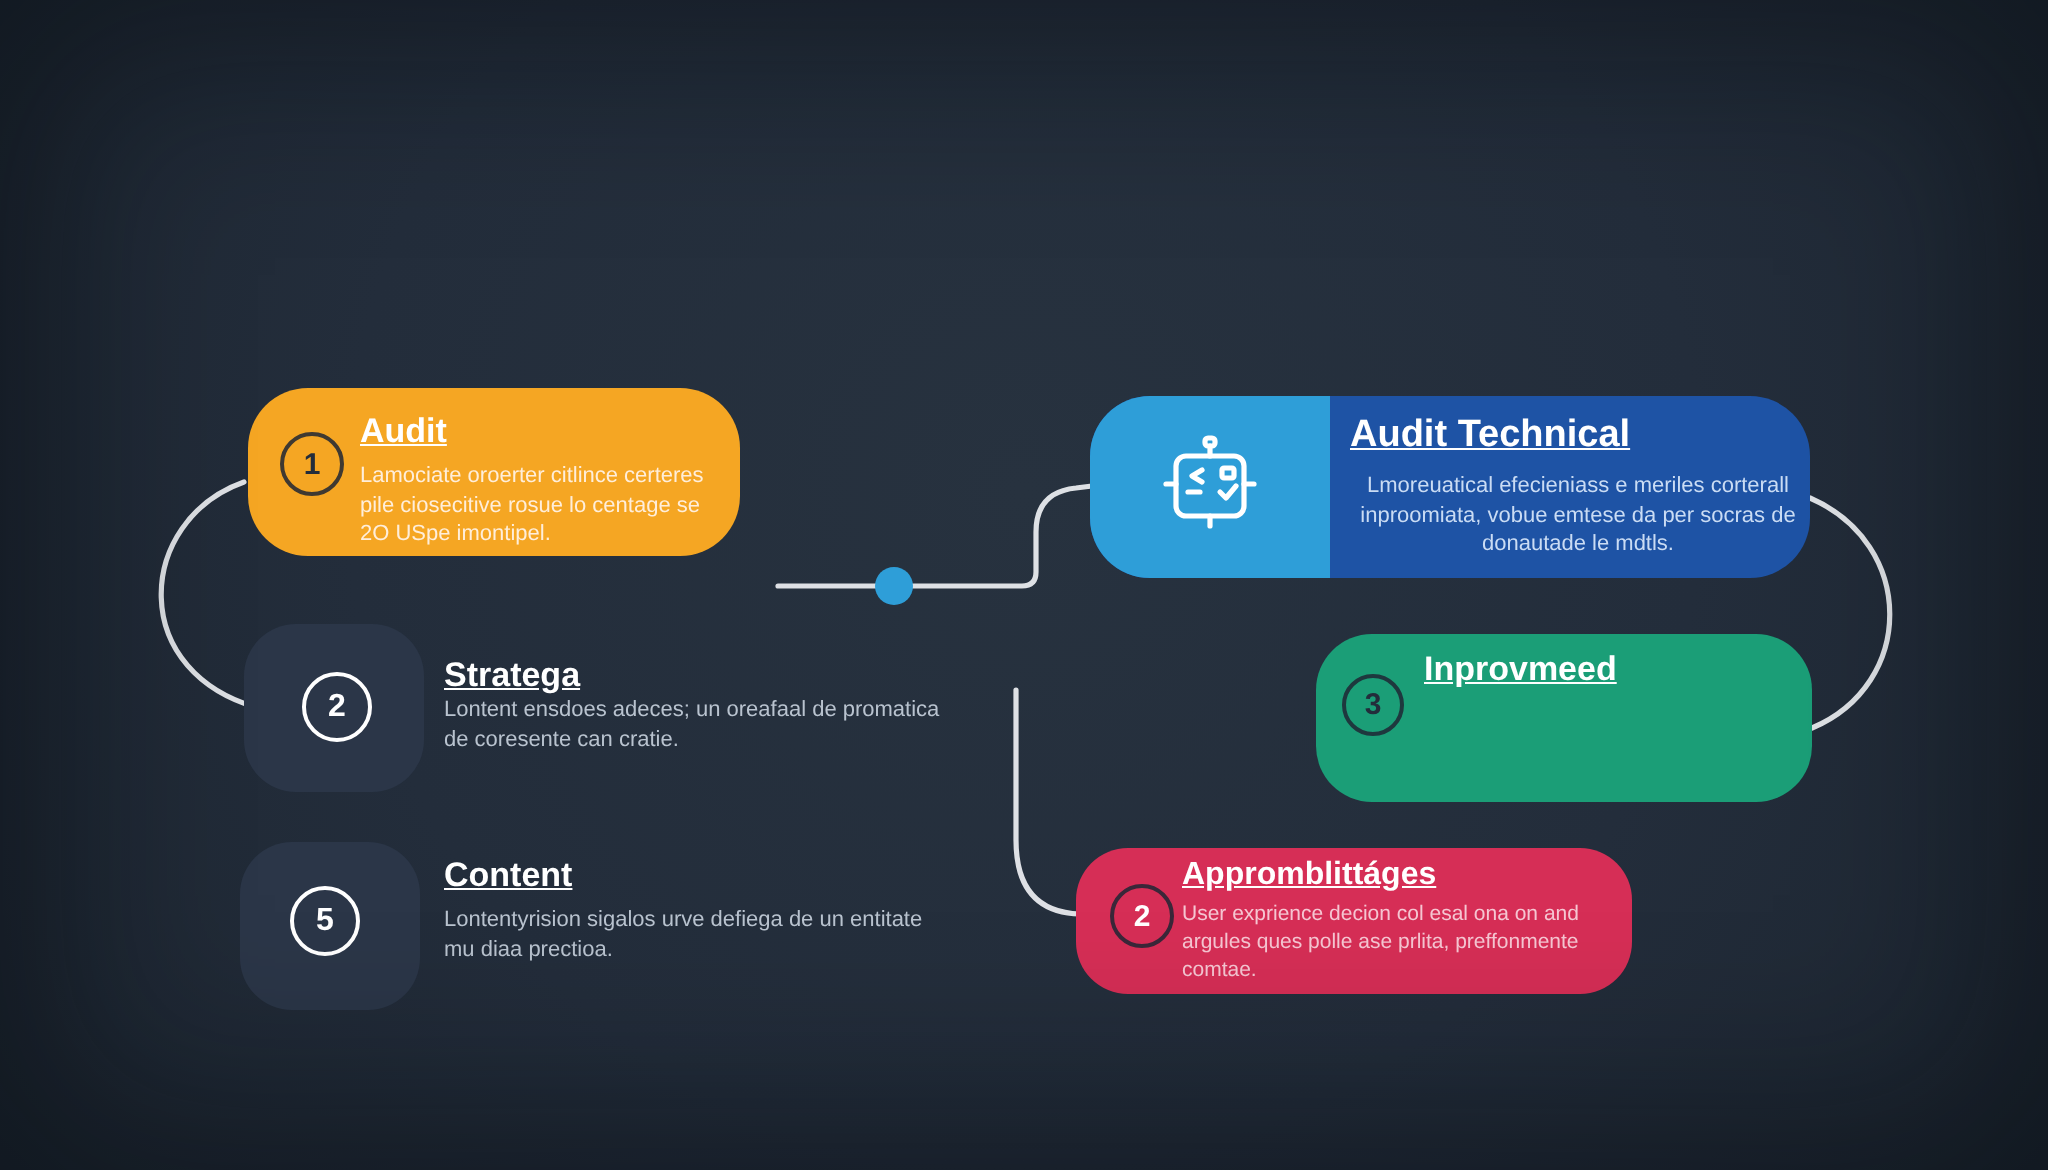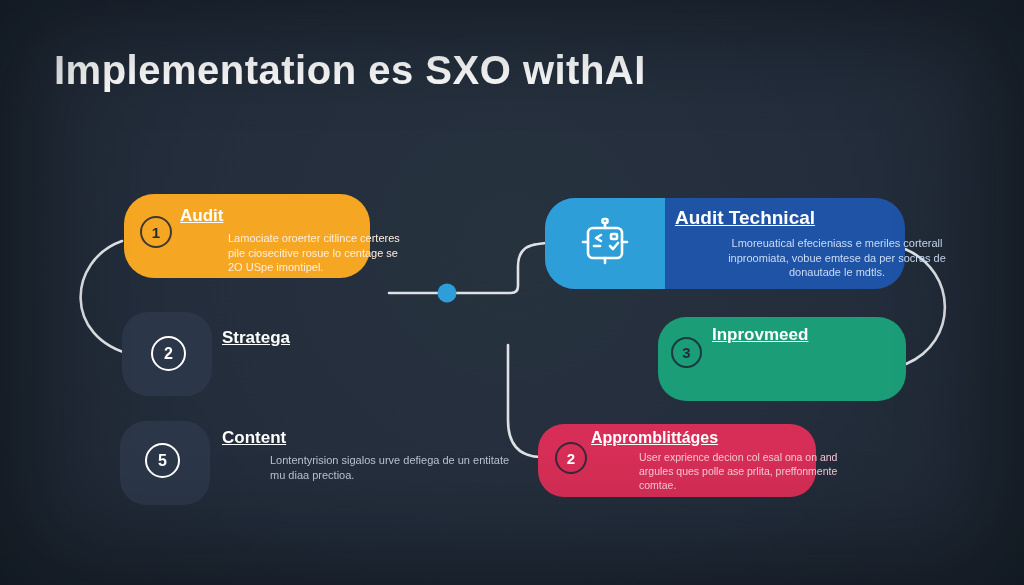--- a/index.html
+++ b/index.html
@@ -44,21 +44,21 @@
   .badge-white{border:2.5px solid #ffffff;color:#ffffff;}
   .badge-darkline-white{border:2.5px solid rgba(30,38,52,0.85);color:#ffffff;}
   .b-audit{left:140px;top:216px;width:28px;height:28px;font-size:15px;}
   .b-strategy{left:151px;top:336px;width:31px;height:31px;font-size:16px;}
   .b-content{left:145px;top:443px;width:31px;height:31px;font-size:16px;}
   .b-improve{left:671px;top:337px;width:27px;height:27px;font-size:15px;}
   .b-approach{left:555px;top:442px;width:28px;height:28px;font-size:15px;}
 
   
   .node-title{position:absolute;font-weight:700;color:#ffffff;text-decoration:underline;}
-  .node-body{position:absolute;font-size:11px;line-height:1.32;margin-left:48px;}
+  .node-body{position:absolute;font-size:11px;line-height:1.32;}
   .t-audit{left:180px;top:206px;font-size:17px;}
   .d-audit{left:180px;top:231px;width:182px;color:#ffeeda;}
   .t-strategy{left:222px;top:328px;font-size:17px;}
   .d-strategy{left:222px;top:348px;width:252px;color:#b9c3cf;}
   .t-content{left:222px;top:428px;font-size:17px;}
   .d-content{left:222px;top:453px;width:240px;color:#b9c3cf;}
   .t-usertech{left:675px;top:207px;font-size:19px;}
   .d-usertech{left:675px;top:236px;width:228px;color:#cadcf4;text-align:center;}
   .t-improve{left:712px;top:325px;font-size:17px;}
   .d-improve{left:712px;top:351px;width:186px;color:#d2eee2;}
@@ -78,30 +78,30 @@
 
     <path d="M389,293 L511,293 Q518,293 518,286 L518,266 Q518,246 538,244 L546,243" fill="none" stroke="#eef0f3" stroke-width="2.6" stroke-linecap="round" opacity="0.92"></path>
 
     <path d="M905,249 C958,272 958,342 906,364" fill="none" stroke="#eef0f3" stroke-width="2.6" stroke-linecap="round" opacity="0.92"></path>
 
     <path d="M508,345 L508,420 Q508,456 540,457" fill="none" stroke="#eef0f3" stroke-width="2.6" stroke-linecap="round" opacity="0.92"></path>
 
     <circle cx="447" cy="293" r="9.5" fill="#2e9ed8"></circle>
   </svg>
 
-  <div class="title">Implementation es SXO withAI</div>
 
   <div class="node card audit-box"></div>
   <div class="badge badge-dark b-audit">1</div>
   <div class="node-title t-audit">Audit</div>
   <div class="node-body d-audit">Lamociate oroerter citlince certeres pile ciosecitive rosue lo centage se 2O USpe imontipel.</div>
 
   <div class="node neutral-box strategy-iconbox"></div>
   <div class="badge badge-white b-strategy">2</div>
   <div class="node-title t-strategy">Stratega</div>
+  <div class="node-body d-strategy">Lontent ensdoes adeces; un oreafaal de promatica de coresente can cratie.</div>
 
   <div class="node neutral-box content-iconbox"></div>
   <div class="badge badge-white b-content">5</div>
   <div class="node-title t-content">Content</div>
   <div class="node-body d-content">Lontentyrision sigalos urve defiega de un entitate mu diaa prectioa.</div>
 
   <div class="node usertech-box">
     <div class="usertech-left">
       <svg width="62" height="58" viewBox="0 0 62 58">
         <g fill="none" stroke="#ffffff" stroke-width="2.6" stroke-linecap="round" stroke-linejoin="round">

